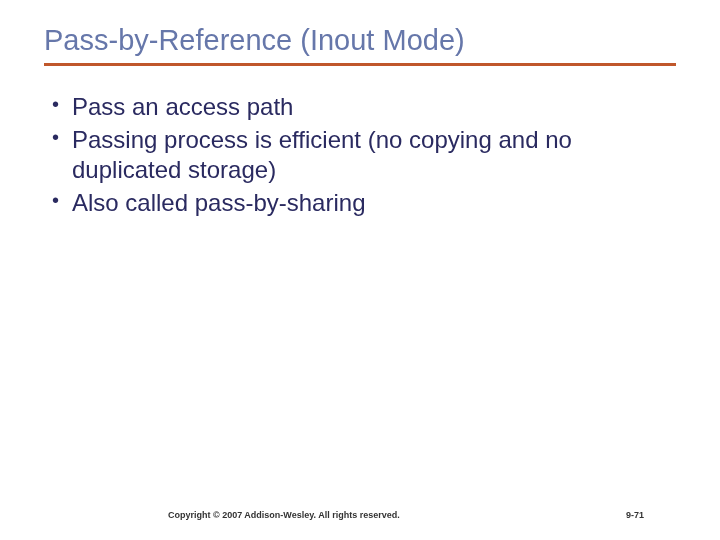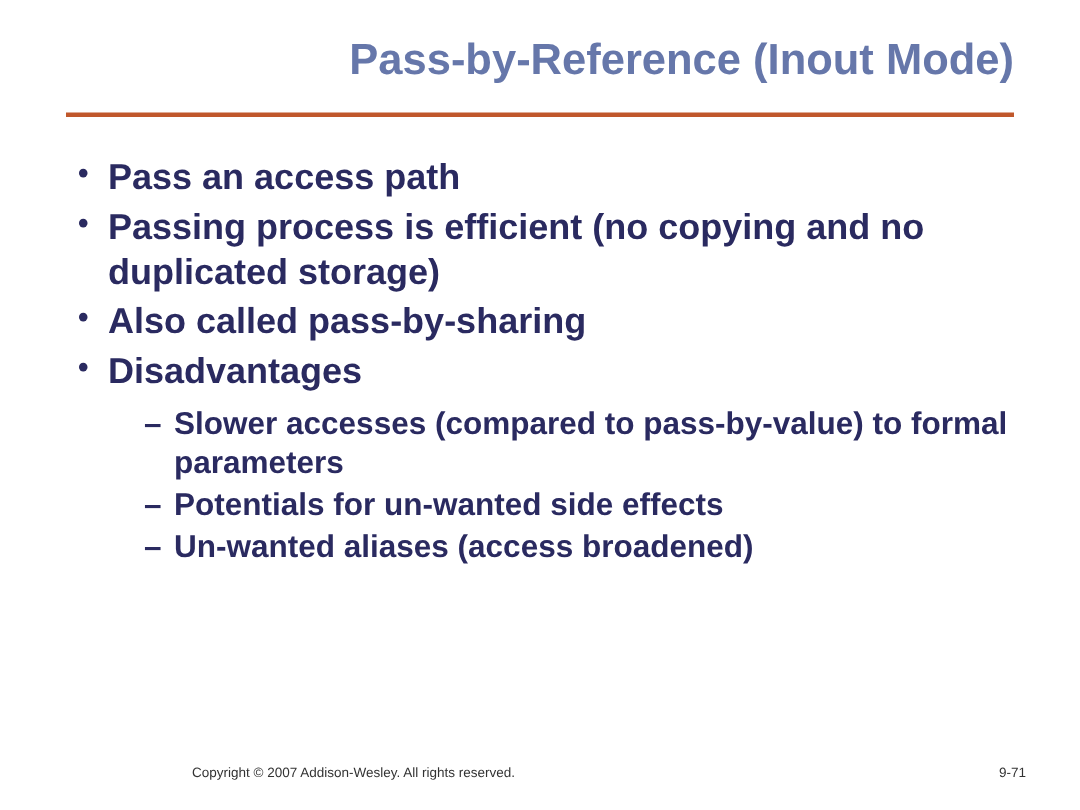--- a/index.html
+++ b/index.html
@@ -13,40 +13,38 @@
   }
   .slide {
     width: 100%;
     height: 100%;
     padding: 24px 44px 0 44px;
     position: relative;
   }
   .title {
     color: #6677aa;
     font-size: 29px;
-    font-weight: 700;
+    font-weight: 400;
     letter-spacing: 0px;
-    margin-bottom: 18px;
+    margin-bottom: 6px;
     font-family: "Lucida Sans", "Lucida Sans Unicode", Verdana, sans-serif;
-    text-align: right;
   }
   .rule {
     height: 3px;
     background: #c0572b;
     width: 100%;
     margin-bottom: 26px;
   }
   .content {
     color: #2a2a60;
     padding-left: 6px;
   }
   .l1 {
     list-style: none;
     padding-left: 0;
-    font-weight: bold;
   }
   .l1 > li {
     position: relative;
     padding-left: 22px;
     font-size: 24px;
     line-height: 1.28;
     margin-bottom: 2px;
     font-family: "Lucida Sans", "Lucida Sans Unicode", Verdana, sans-serif;
   }
   .l1 > li::before {
@@ -73,50 +71,43 @@
     content: "–";
     position: absolute;
     left: 0;
     top: 0;
   }
   .footer {
     position: absolute;
     bottom: 20px;
     left: 0;
     width: 100%;
-    padding: 0 28px;
+    padding: 0 68px;
     display: flex;
     justify-content: space-between;
     font-size: 9px;
     color: #333;
     font-family: Arial, sans-serif;
+    font-weight: bold;
   }
   .footer .copyright { margin-left: 100px; }
   .footer .pagenum { margin-right: 8px; }
 </style>
 </head>
 <body>
 
 <div class="slide">
   <h1 class="title">Pass-by-Reference (Inout Mode)</h1>
   <div class="rule"></div>
 
   <div class="content">
     <ul class="l1">
       <li>Pass an access path</li>
       <li>Passing process is efficient (no copying and no duplicated storage)</li>
       <li>Also called pass-by-sharing</li>
-      <li>
-        <span>Disadvantages</span>
-        <ul class="l2">
-          <li>Slower accesses (compared to pass-by-value) to formal parameters</li>
-          <li>Potentials for un-wanted side effects</li>
-          <li>Un-wanted aliases (access broadened)</li>
-        </ul>
-      </li>
     </ul>
   </div>
 
   <div class="footer">
     <span class="copyright">Copyright © 2007 Addison-Wesley. All rights reserved.</span>
     <span class="pagenum">9-71</span>
   </div>
 </div>
 
 </body></html>

